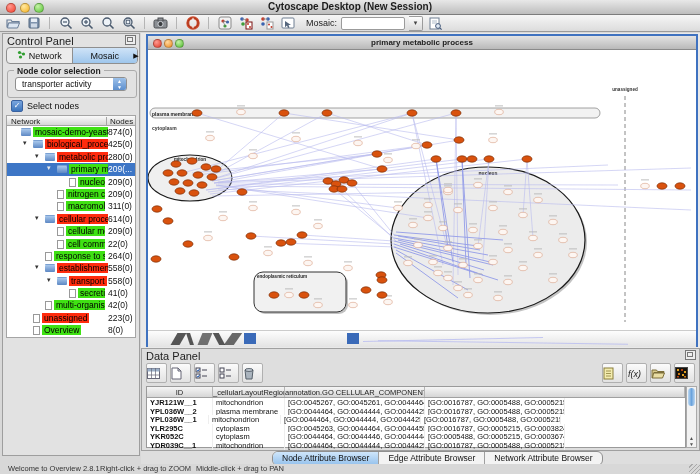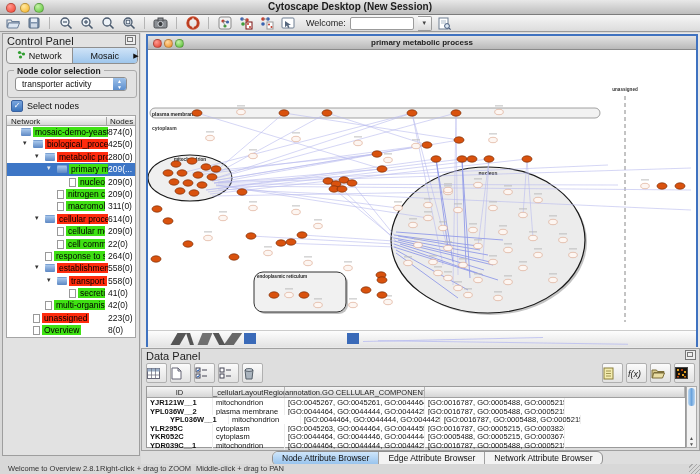--- a/index.html
+++ b/index.html
@@ -220,21 +220,21 @@
           <circle cx="10" cy="8.5" r="1" fill="#c43b2a"></circle>
           <circle cx="12.5" cy="11" r="1" fill="#c43b2a"></circle>
         </svg>
       </span>
     <span class="tbi">
         <svg width="14" height="13">
           <rect x="1" y="1" width="12" height="10" rx="1" fill="#fff" stroke="#6e7e92"></rect>
           <path d="M4,4 L10,8 l-2.5,0 l1,2.5 l-1.5,.6 l-1-2.6 l-2,1.8 z" fill="#55667c"></path>
         </svg>
       </span>
-    <span id="search-label">Welcome:</span>
+    <span id="search-label">Mosaic:</span>
     <input id="search-input" value="" style="">
     <span id="search-drop">▾</span>
     <span class="tbi">
         <svg width="13" height="13">
           <rect x="1" y="1" width="9" height="11" fill="#fff" stroke="#6e7e92"></rect>
           <line x1="3" y1="4" x2="8" y2="4" stroke="#9ab" stroke-width=".8"></line>
           <line x1="3" y1="6" x2="8" y2="6" stroke="#9ab" stroke-width=".8"></line>
           <circle cx="9" cy="9" r="2.4" fill="#dfe9f4" stroke="#44597a"></circle>
           <line x1="10.8" y1="10.8" x2="12.6" y2="12.6" stroke="#44597a" stroke-width="1.2"></line>
         </svg>
@@ -723,21 +723,21 @@
           <div class="td" style="width: 140px;">[GO:0045267, GO:0045261, GO:0044464, G...</div>
           <div class="td" style="width: 140px;">[GO:0016787, GO:0005488, GO:0005215, G...</div>
         </div>
         <div class="trow">
           <div class="td id" style="width: 66px;">YPL036W__2</div>
           <div class="td" style="width: 72px;">plasma membrane</div>
           <div class="td" style="width: 140px;">[GO:0044464, GO:0044444, GO:0044425, G...</div>
           <div class="td" style="width: 140px;">[GO:0016787, GO:0005488, GO:0005215, G...</div>
         </div>
         <div class="trow">
-          <div class="td id" style="width: 62px; margin-left: 20px;">YPL036W__1</div>
+          <div class="td id" style="width: 62px;">YPL036W__1</div>
           <div class="td" style="width: 72px;">mitochondrion</div>
           <div class="td" style="width: 140px;">[GO:0044464, GO:0044444, GO:0044425, G...</div>
           <div class="td" style="width: 140px;">[GO:0016787, GO:0005488, GO:0005215, G...</div>
         </div>
         <div class="trow">
           <div class="td id" style="width: 66px;">YLR295C</div>
           <div class="td" style="width: 72px;">cytoplasm</div>
           <div class="td" style="width: 140px;">[GO:0045263, GO:0044464, GO:0044455, G...</div>
           <div class="td" style="width: 140px;">[GO:0016787, GO:0005215, GO:0003824, G...</div>
         </div>

